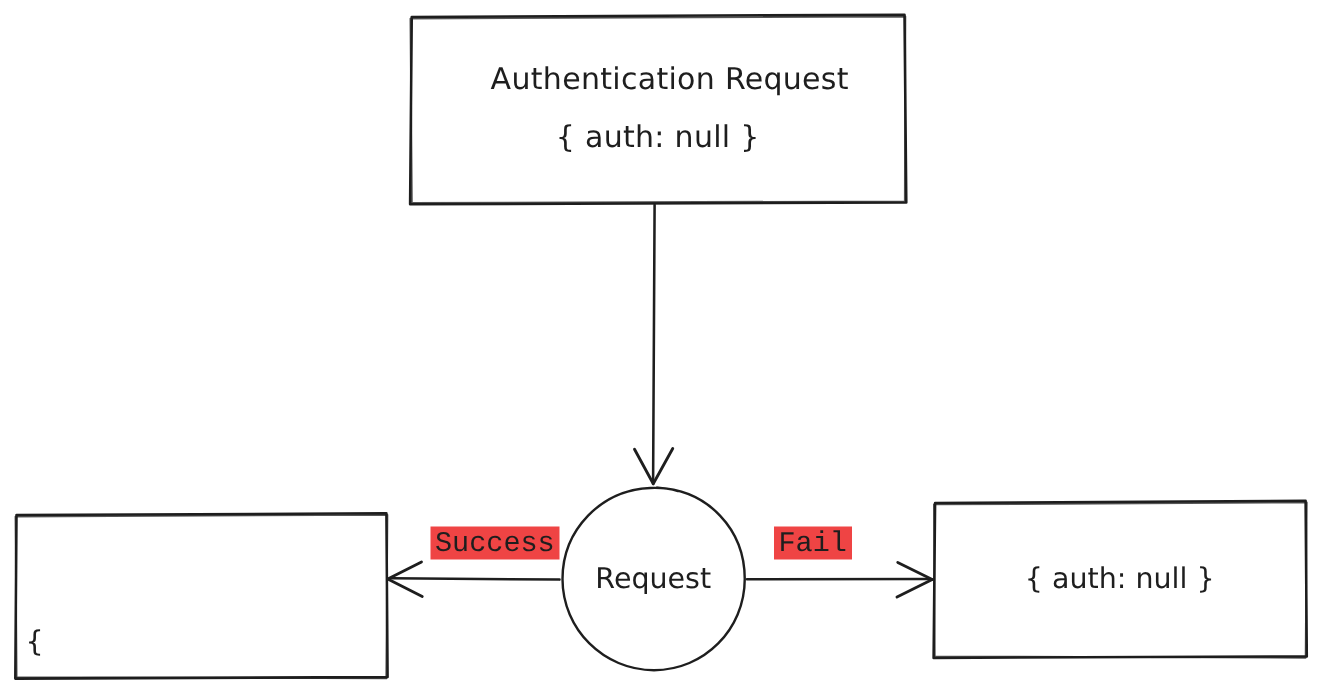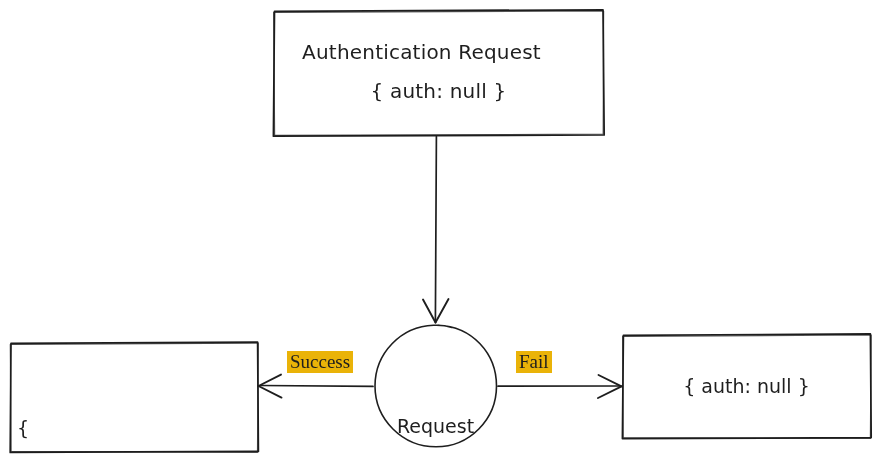--- a/index.html
+++ b/index.html
@@ -29,37 +29,37 @@
     white-space: pre;
   }
   
   #top-title {
     left: 273px;
     top: 40px;
     width: 297px;
     text-align: center;
     font-size: 20px;
     letter-spacing: 0.2px;
+    padding-left: 25px;
   }
   #top-payload {
     left: 273px;
     top: 79px;
     width: 331px;
     text-align: center;
     font-size: 20px;
     letter-spacing: 0.2px;
   }
   
   #circle-label {
     left: 374px;
     top: 375px;
     width: 123px;
     text-align: center;
     font-size: 19px;
-    margin-top: 40px;
   }
   
   #left-box-text {
     left: 17px;
     top: 361px;
     width: 240px;
     font-size: 19px;
     line-height: 27px;
     text-align: left;
   }
@@ -69,22 +69,22 @@
     top: 375px;
     width: 249px;
     text-align: center;
     font-size: 19px;
   }
   
   .edge-label {
     position: absolute;
     color: #1e1e1e;
     font-size: 19px;
-    font-family: Liberation Serif, serif;
-    background: #eab308;
+    font-family: Liberation Mono, monospace;
+    background: #ef4444;
     padding: 0 3px;
     white-space: nowrap;
     pointer-events: none;
   }
   #label-success {
     left: 287px;
     top: 351px;
   }
   #label-fail {
     left: 516px;

